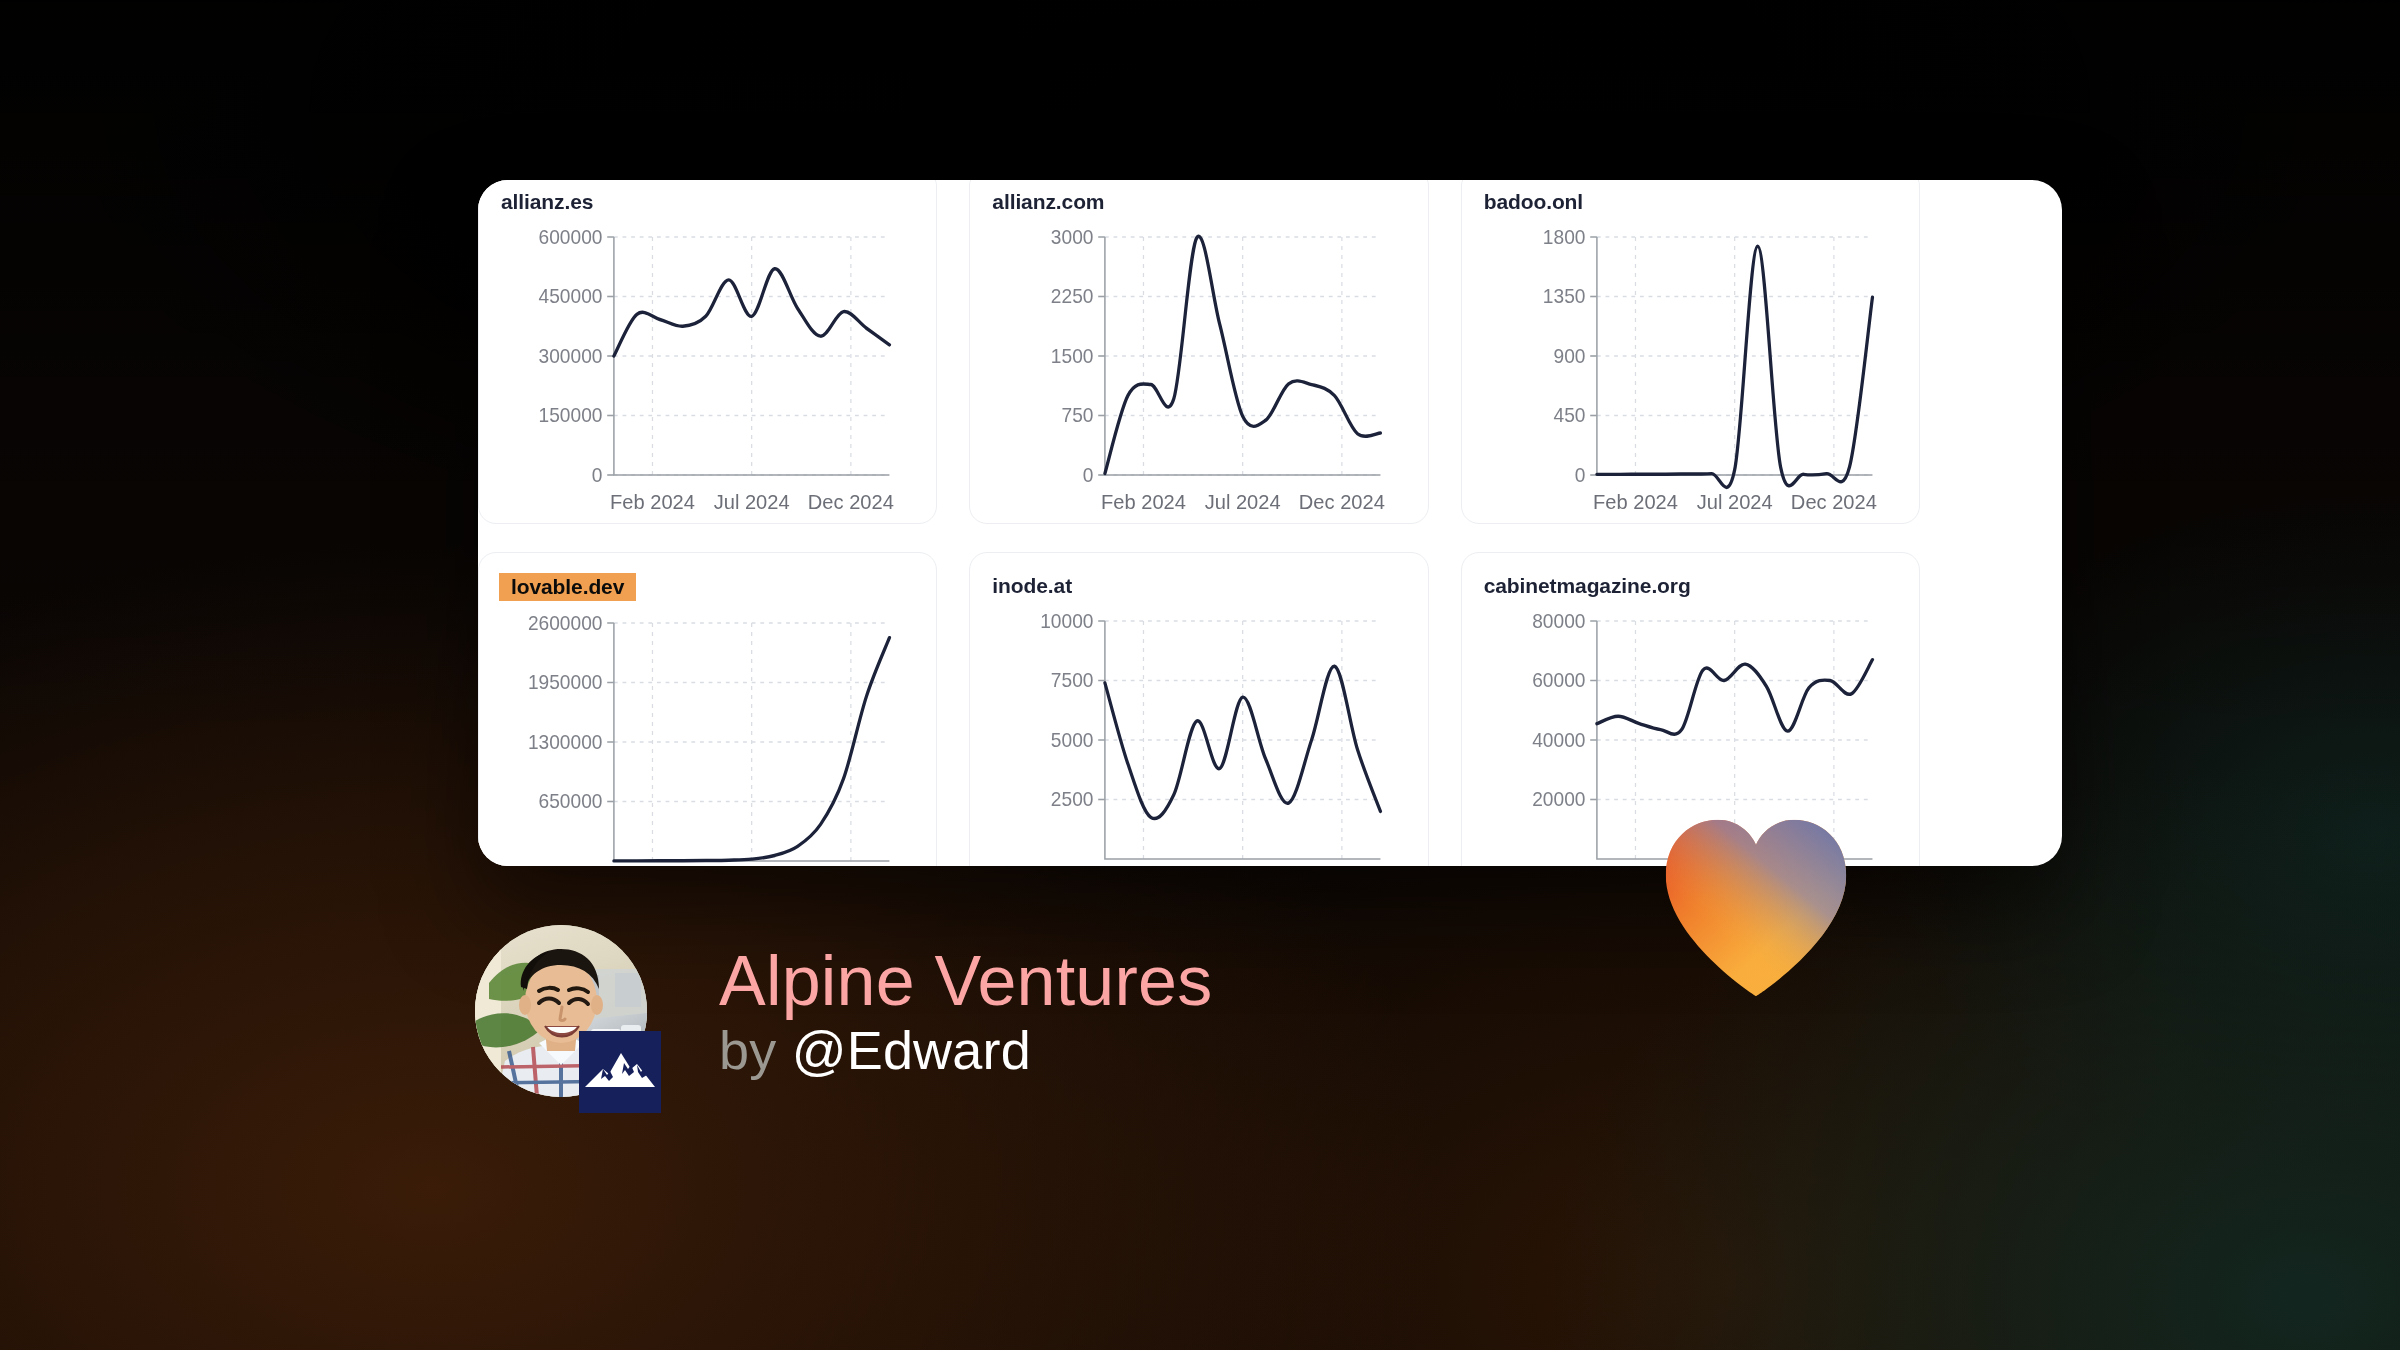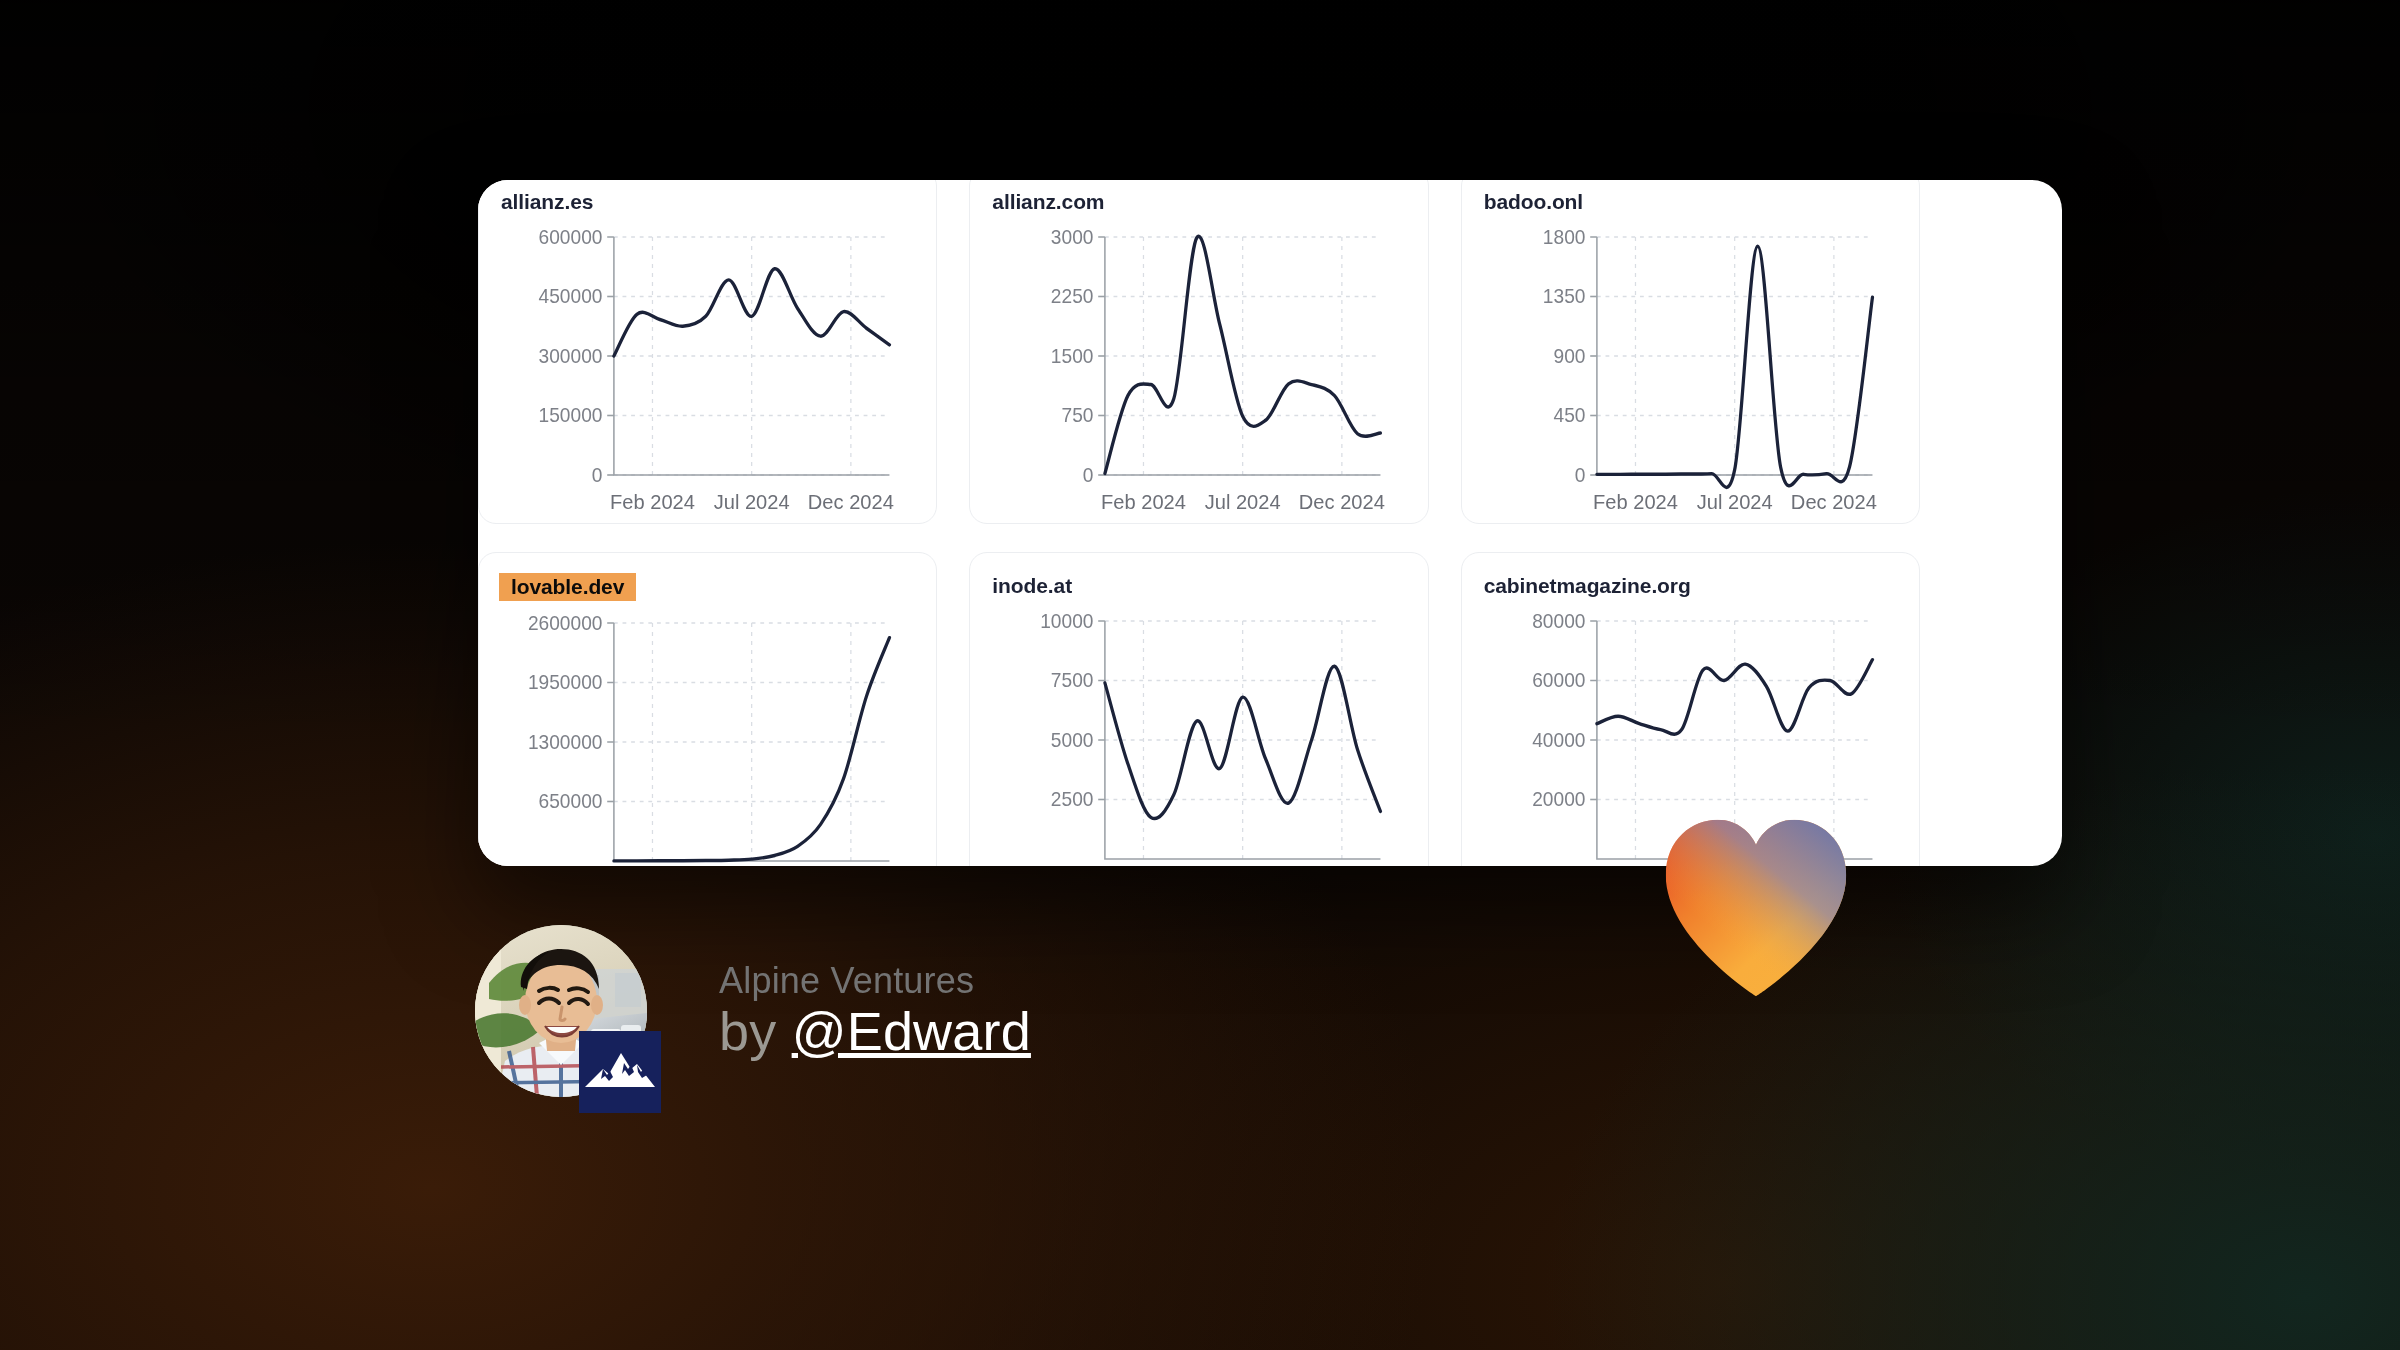--- a/index.html
+++ b/index.html
@@ -76,24 +76,24 @@
     position:absolute; inset:0; border-radius:50%; overflow:hidden;
     background:#cdd6c4;
   }
   #avatar svg { display:block; width:100%; height:100%; }
   #badge {
     position:absolute; left:104px; top:106px; width:82px; height:82px;
     background:#16215c; overflow:hidden;
   }
   #badge svg { display:block; width:100%; height:100%; }
   #names { margin-left:72px; }
-  #title-line { font-size:36px; color:#737373; line-height:1.12; font-weight:400; letter-spacing:0.2px; }
+  #title-line { font-size:70px; color:#fca5a5; line-height:1.12; font-weight:400; letter-spacing:0.2px; }
   #by-line { font-size:54px; line-height:1.12; font-weight:400; letter-spacing:0.2px; white-space:nowrap; }
   #by-word { color:#9b9892; }
-  #handle { color:#ffffff;text-decoration:underline; }
+  #handle { color:#ffffff; }
 </style>
 </head>
 <body>
 
 <div id="bg">
   <div class="l1"></div>
   <div class="l2"></div>
   <div class="l3"></div>
 </div>
 

